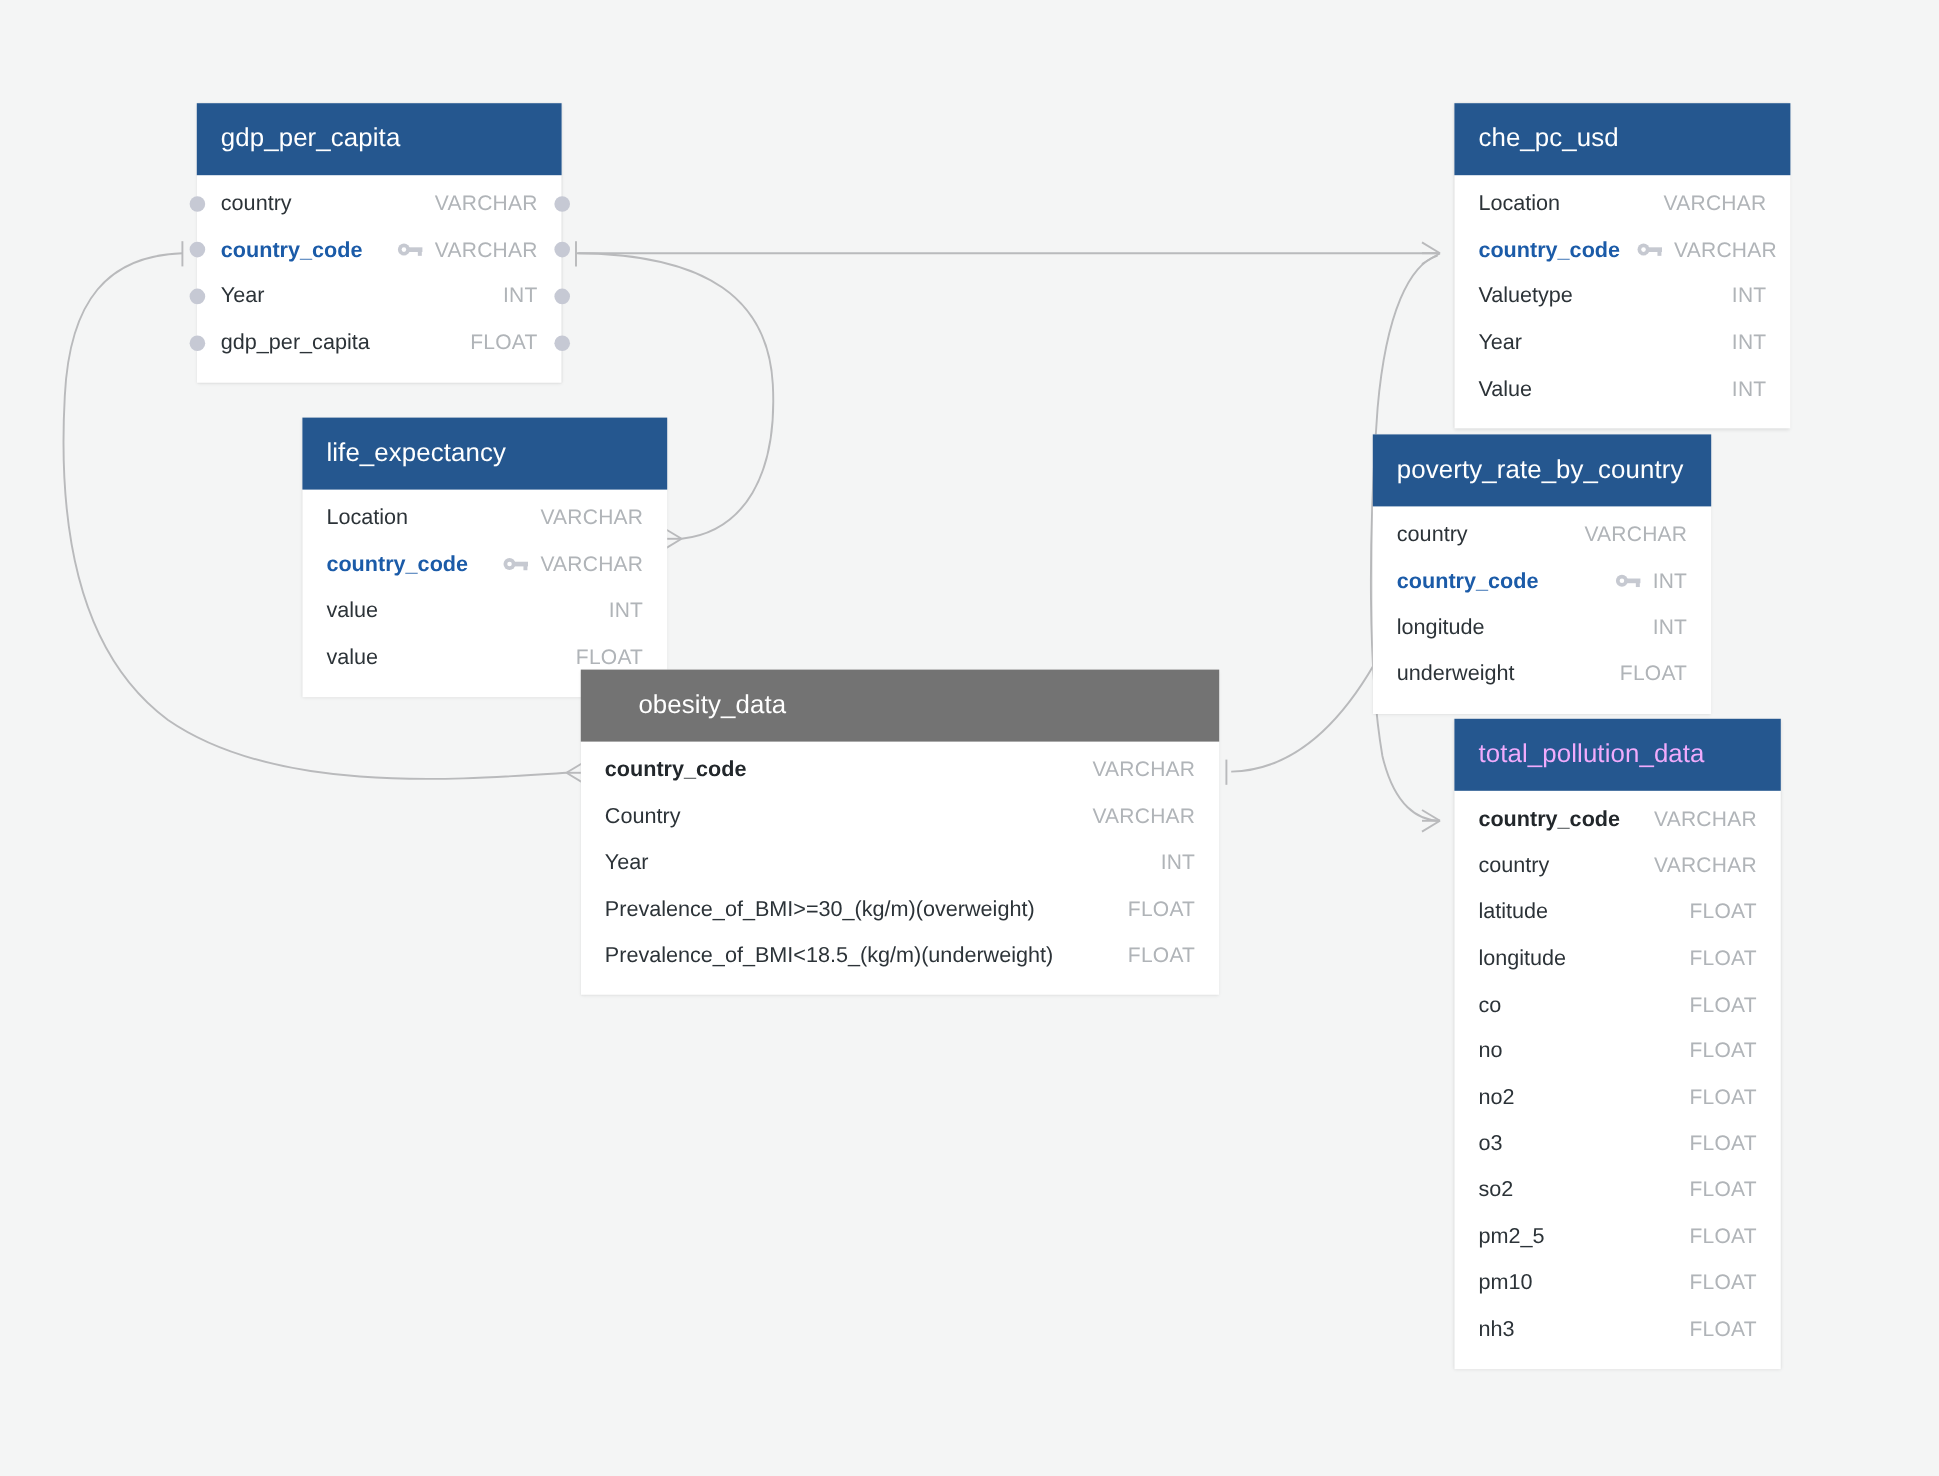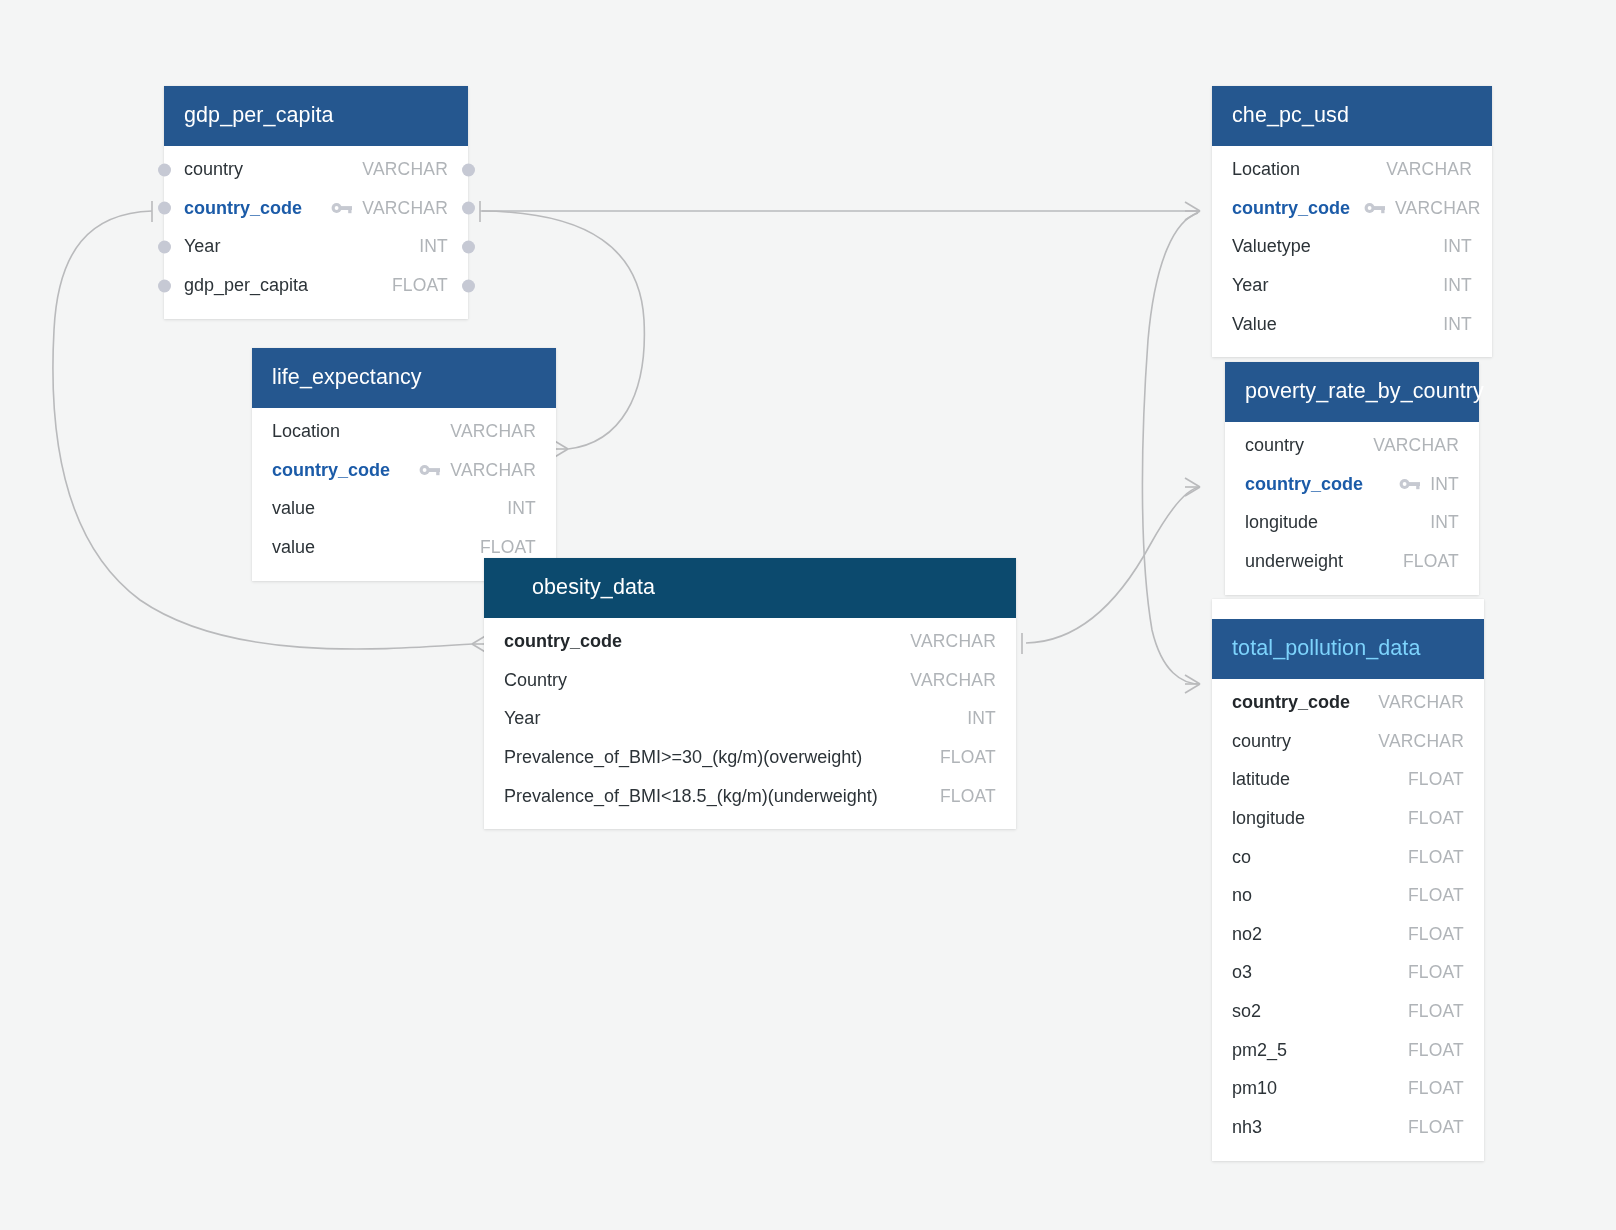--- a/index.html
+++ b/index.html
@@ -179,21 +179,21 @@
             <span class="col-type" style="color: rgb(176, 180, 184);">INT</span>
           </div>
           <div class="col-row">
             <span class="col-name">value</span>
             <span class="col-spacer"></span>
             <span class="col-type" style="color: rgb(176, 180, 184);">FLOAT</span>
           </div>
         </div>
       </div>
       <div class="table-card" style="left: 484px; top: 558px; width: 532px;">
-        <div class="tbl-header" style="background: #0c4a6e; color: rgb(255, 255, 255); padding-left: 48px;">obesity_data</div>
+        <div class="tbl-header" style="background: #737373; color: rgb(255, 255, 255); padding-left: 48px;">obesity_data</div>
         <div class="tbl-body">
           <div class="col-row">
             <span class="col-name pk-dark">country_code</span>
             <span class="col-spacer"></span>
             <span class="col-type" style="color: rgb(176, 180, 184);">VARCHAR</span>
           </div>
           <div class="col-row">
             <span class="col-name">Country</span>
             <span class="col-spacer"></span>
             <span class="col-type" style="color: rgb(176, 180, 184);">VARCHAR</span>
@@ -244,21 +244,21 @@
             <span class="col-spacer"></span>
             <span class="col-type" style="color: rgb(176, 180, 184);">INT</span>
           </div>
           <div class="col-row">
             <span class="col-name">Value</span>
             <span class="col-spacer"></span>
             <span class="col-type" style="color: rgb(176, 180, 184);">INT</span>
           </div>
         </div>
       </div>
-      <div class="table-card" style="left: 1225px; top: 362px; width: 254px;">
+      <div class="table-card" style="left: 1144px; top: 362px; width: 282px;">
         <div class="tbl-header" style="background: rgb(37, 87, 143); color: rgb(255, 255, 255);">poverty_rate_by_country</div>
         <div class="tbl-body">
           <div class="col-row">
             <span class="col-name">country</span>
             <span class="col-spacer"></span>
             <span class="col-type" style="color: rgb(176, 180, 184);">VARCHAR</span>
           </div>
           <div class="col-row">
             <span class="col-name pk" style="color: rgb(27, 91, 168);">country_code</span>
             <span class="col-spacer"></span>
@@ -276,21 +276,21 @@
             <span class="col-type" style="color: rgb(176, 180, 184);">INT</span>
           </div>
           <div class="col-row">
             <span class="col-name">underweight</span>
             <span class="col-spacer"></span>
             <span class="col-type" style="color: rgb(176, 180, 184);">FLOAT</span>
           </div>
         </div>
       </div>
       <div class="table-card" style="left: 1212px; top: 599px; width: 272px;">
-        <div class="tbl-header" style="background: rgb(37, 87, 143); color: #7dd3fc; margin-top: 20px;">total_pollution_data</div>
+        <div class="tbl-header" style="background: rgb(37, 87, 143); color: #f0abfc;">total_pollution_data</div>
         <div class="tbl-body">
           <div class="col-row">
             <span class="col-name pk-dark">country_code</span>
             <span class="col-spacer"></span>
             <span class="col-type" style="color: rgb(176, 180, 184);">VARCHAR</span>
           </div>
           <div class="col-row">
             <span class="col-name">country</span>
             <span class="col-spacer"></span>
             <span class="col-type" style="color: rgb(176, 180, 184);">VARCHAR</span>

